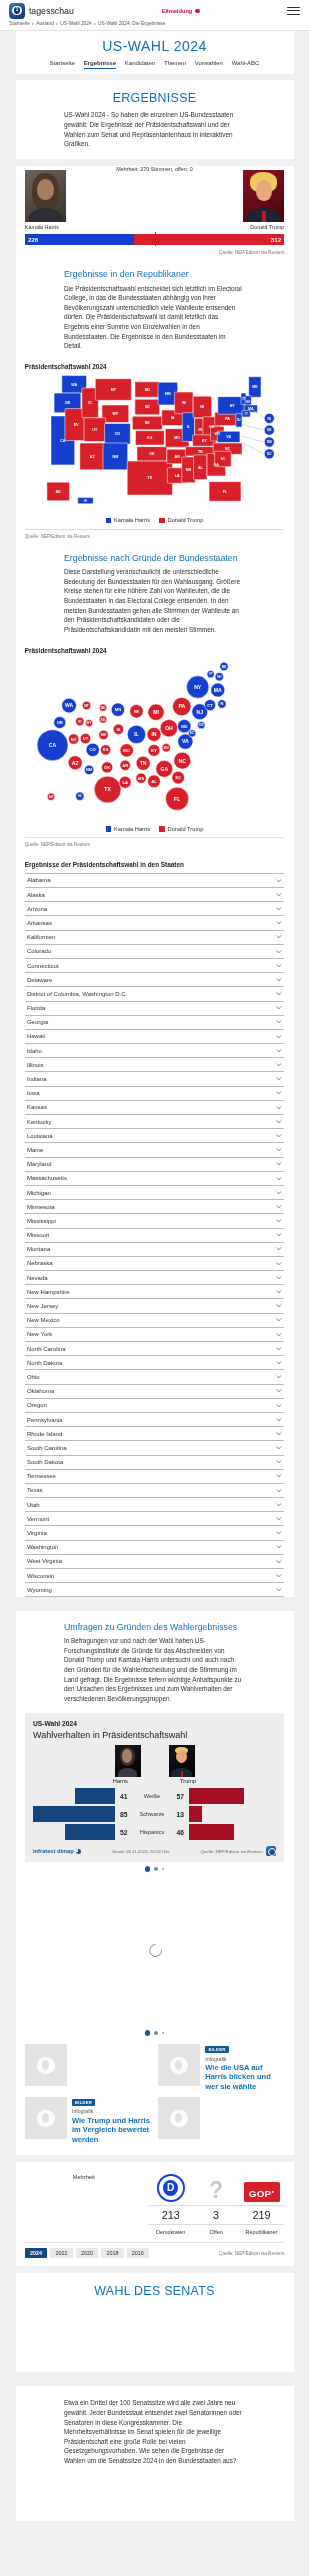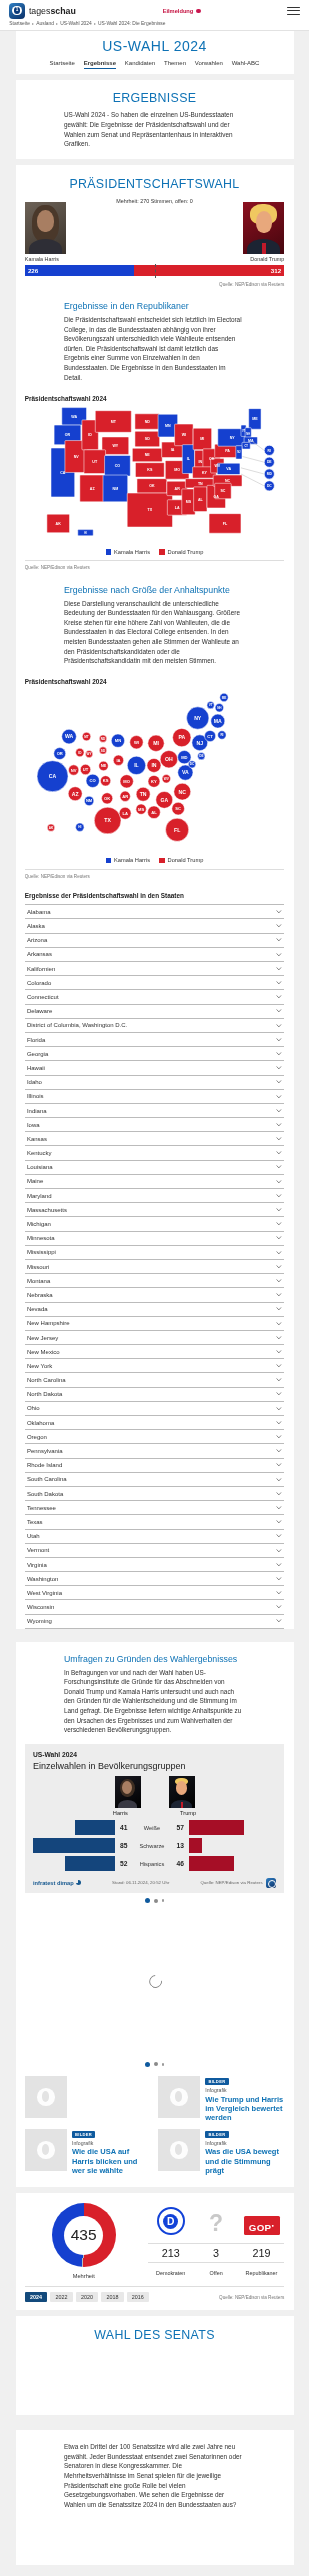--- a/index.html
+++ b/index.html
@@ -6,21 +6,21 @@
   .page{width:309px;margin:0 auto;position:relative;}
   .card{background:#fff;margin:6.2px 15.5px 0 15.5px;position:relative;}
   .card.first{margin-top:0;}
   
   .hdr{background:#fff;padding:3.1px 9.3px 1px 9.3px;display:flex;align-items:center;justify-content:space-between;}
   .logo-wrap{display:flex;align-items:center;gap:4.1px;}
   .ts-logo{width:15.5px;height:15.5px;border-radius:4.1px;background:linear-gradient(145deg,#2f7fc4,#0a2f66);position:relative;}
   .ts-logo .ring{position:absolute;left:3.1px;top:3.1px;width:9.3px;height:9.3px;border-radius:50%;background:#fff;}
   .ts-logo .inner{position:absolute;left:4.4px;top:4.4px;width:6.7px;height:6.7px;border-radius:50%;background:#0a3a7a;color:#fff;font-size:4.6px;font-weight:bold;text-align:center;line-height:6.7px;}
   .brand{font-size:8.8px;color:#222;}
-  .brand b{font-weight:bold;}
+  .brand b{font-weight:normal;}
   .breaking{color:#c40e3e;font-size:5.7px;font-weight:bold;display:flex;align-items:center;gap:2.6px;}
   .breaking .dot{width:4.6px;height:4.6px;border-radius:50%;background:#c9164f;}
   .burger{width:12.4px;display:flex;flex-direction:column;gap:2.1px;cursor:pointer;}
   .burger span{height:1.3px;background:#333;border-radius:0.5px;}
   .crumbs{background:#fff;padding:1px 9.3px 4.1px 9.3px;font-size:4.9px;color:#555;border-bottom:0.5px solid #e2e2e2;}
   .crumbs .sep{color:#999;margin:0 2.1px;font-size:4.1px;}
   
   .page-title{color:#0e72b5;text-align:center;font-size:14px;letter-spacing:0.5px;padding-top:7.2px;font-weight:400;}
   .tabs{display:flex;justify-content:center;gap:8.8px;padding:6.2px 0 5.2px 0;font-size:6px;color:#333;}
   .tab{padding-bottom:1.5px;cursor:pointer;}
@@ -146,21 +146,20 @@
         <div class="tab">Wahl-ABC</div>
       </div>
   </div>
 
   <div class="card">
     <div class="sec-title">ERGEBNISSE</div>
     <div class="intro">US-Wahl 2024 - So haben die einzelnen US-Bundesstaaten gewählt: Die Ergebnisse der Präsidentschaftswahl und der Wahlen zum Senat und Repräsentantenhaus in interaktiven Grafiken.</div>
   </div>
 
   <div class="card">
-    <div class="sec-title">PRÄSIDENTSCHAFTSWAHL</div>
     <div class="majority-note">Mehrheit: 270 Stimmen, offen: 0</div>
     <div class="cands">
       <div class="portrait" style="background:linear-gradient(150deg,#6d6257,#3a332c);">
         <div class="hair" style="background:#4a382a;"></div>
         <div class="face" style="background:#a87e62;"></div>
         <div class="torso" style="background:#2e2e36;"></div>
       </div>
       <div class="portrait" style="background:linear-gradient(150deg,#8c1020,#45060e);">
         <div class="hair" style="background:#f0c860;height:20.6px;top:2.1px;"></div>
         <div class="face" style="background:#e8a87c;top:9.3px;"></div>
@@ -301,21 +300,21 @@
         </div>
         <div class="it">
           <span class="sw" style="background: rgb(216, 32, 42);"></span>
           <span>Donald Trump</span>
         </div>
       </div>
     <div class="hr"></div>
     <div class="source left">Quelle: NEP/Edison via Reuters</div>
 
     <div class="subsec">
-      <h3>Ergebnisse nach Größe der Anhaltspunkte</h3>
+      <h3>Ergebnisse nach Gründe der Bundesstaaten</h3>
       <p>Diese Darstellung veranschaulicht die unterschiedliche Bedeutung der Bundesstaaten für den Wahlausgang. Größere Kreise stehen für eine höhere Zahl von Wahlleuten, die die Bundesstaaten in das Electoral College entsenden. In den meisten Bundesstaaten gehen alle Stimmen der Wahlleute an den Präsidentschaftskandidaten oder die Präsidentschaftskandidatin mit den meisten Stimmen.</p>
     </div>
     <div class="chart-label">Präsidentschaftswahl 2024</div>
     <div class="mapwrap"><svg id="bubblemap" width="278" height="164" viewBox="0 0 540 318">
           <circle cx="71" cy="173" r="30.12872383623309" fill="#1540cf" stroke="#fff" stroke-width="1"></circle>
           <circle cx="178" cy="259" r="25.93067681338071" fill="#d8202a" stroke="#fff" stroke-width="1"></circle>
           <circle cx="313" cy="277" r="22.45662485771181" fill="#d8202a" stroke="#fff" stroke-width="1"></circle>
           <circle cx="353" cy="60" r="21.69516075072964" fill="#1540cf" stroke="#fff" stroke-width="1"></circle>
           <circle cx="322" cy="98" r="17.871485668516762" fill="#d8202a" stroke="#fff" stroke-width="1"></circle>
           <circle cx="234" cy="152" r="17.871485668516762" fill="#1540cf" stroke="#fff" stroke-width="1"></circle>
@@ -741,21 +740,21 @@
   </div>
 
   <div class="card" style="padding-top:11.3px;">
     <div class="subsec" style="margin-top:0;">
       <h3>Umfragen zu Gründen des Wahlergebnisses</h3>
       <p>In Befragungen vor und nach der Wahl haben US-Forschungsinstitute die Gründe für das Abschneiden von Donald Trump und Kamala Harris untersucht und auch nach den Gründen für die Wahlentscheidung und die Stimmung im Land gefragt. Die Ergebnisse liefern wichtige Anhaltspunkte zu den Ursachen des Ergebnisses und zum Wahlverhalten der verschiedenen Bevölkerungsgruppen.</p>
     </div>
 
     <div class="graycard">
       <div class="kick">US-Wahl 2024</div>
-      <div class="ttl">Einzelwahlen in Bevölkerungsgruppen</div>
+      <div class="ttl">Wahlverhalten in Präsidentschaftswahl</div>
       <div class="gc-photos">
         <div class="ph" style="background:linear-gradient(150deg,#1a1a22,#000);position:relative;overflow:hidden;">
           <div style="position:absolute;left:5.7px;top:2.6px;width:14.4px;height:18.5px;border-radius:50%;background:#3e2e22;"></div>
           <div style="position:absolute;left:7.7px;top:4.6px;width:10.3px;height:13.4px;border-radius:50%;background:#a87e62;"></div>
           <div style="position:absolute;left:3.1px;bottom:-4.1px;width:19.6px;height:12.4px;border-radius:50% 50% 0 0;background:#3a3a44;"></div>
         </div>
         <div class="ph" style="background:linear-gradient(150deg,#14161c,#000);position:relative;overflow:hidden;">
           <div style="position:absolute;left:6.7px;top:2.1px;width:12.4px;height:7.2px;border-radius:45%;background:#f0c860;"></div>
           <div style="position:absolute;left:7.2px;top:5.2px;width:11.3px;height:13.4px;border-radius:50%;background:#e8a87c;"></div>
           <div style="position:absolute;left:2.6px;bottom:-4.1px;width:20.6px;height:12.4px;border-radius:50% 50% 0 0;background:#1c2433;"></div>
@@ -831,47 +830,41 @@
           <div class="t-img">
             <div class="g1"></div>
             <div class="g2"></div>
           </div>
         </div>
         <div class="teaser">
           <div class="t-img">
             <div class="g1"></div>
             <div class="g2"></div>
           </div>
-          <div><span class="t-badge">BILDER</span><div class="t-kick">Infografik</div><div class="t-title">Wie Trump und Harris im Vergleich bewertet werden</div></div>
+          <div><span class="t-badge">BILDER</span><div class="t-kick">Infografik</div><div class="t-title">Wie die USA auf Harris blicken und wer sie wählte</div></div>
         </div>
         <div class="teaser">
           <div class="t-img">
             <div class="g1"></div>
             <div class="g2"></div>
           </div>
-          <div><span class="t-badge">BILDER</span><div class="t-kick">Infografik</div><div class="t-title">Wie die USA auf Harris blicken und wer sie wählte</div></div>
+          <div><span class="t-badge">BILDER</span><div class="t-kick">Infografik</div><div class="t-title">Wie Trump und Harris im Vergleich bewertet werden</div></div>
         </div>
         <div class="teaser">
           <div class="t-img">
             <div class="g1"></div>
             <div class="g2"></div>
           </div>
-          <div><span class="t-badge">BILDER</span><div class="t-kick">Infografik</div><div class="t-title">Was die USA bewegt und die Stimmung prägt</div></div>
         </div>
       </div>
   </div>
 
   <div class="card">
     <div class="house">
       <div class="donut-col">
-        <div class="donut" id="housedonut" style="background: conic-gradient(rgb(216, 32, 42) 0deg, rgb(216, 32, 42) 181.241deg, rgb(189, 189, 189) 181.241deg, rgb(189, 189, 189) 183.724deg, rgb(21, 64, 207) 183.724deg, rgb(21, 64, 207) 360deg);">
-          <div class="hole">
-              <span>435</span>
-            </div>
-        </div>
         <div class="cap">Mehrheit</div>
       </div>
       <div class="hcols">
         <div class="cell logos">
             <div class="dlogo">
               <span>D</span>
             </div>
           </div>
         <div class="cell logos">
             <div class="qmark">?</div>

